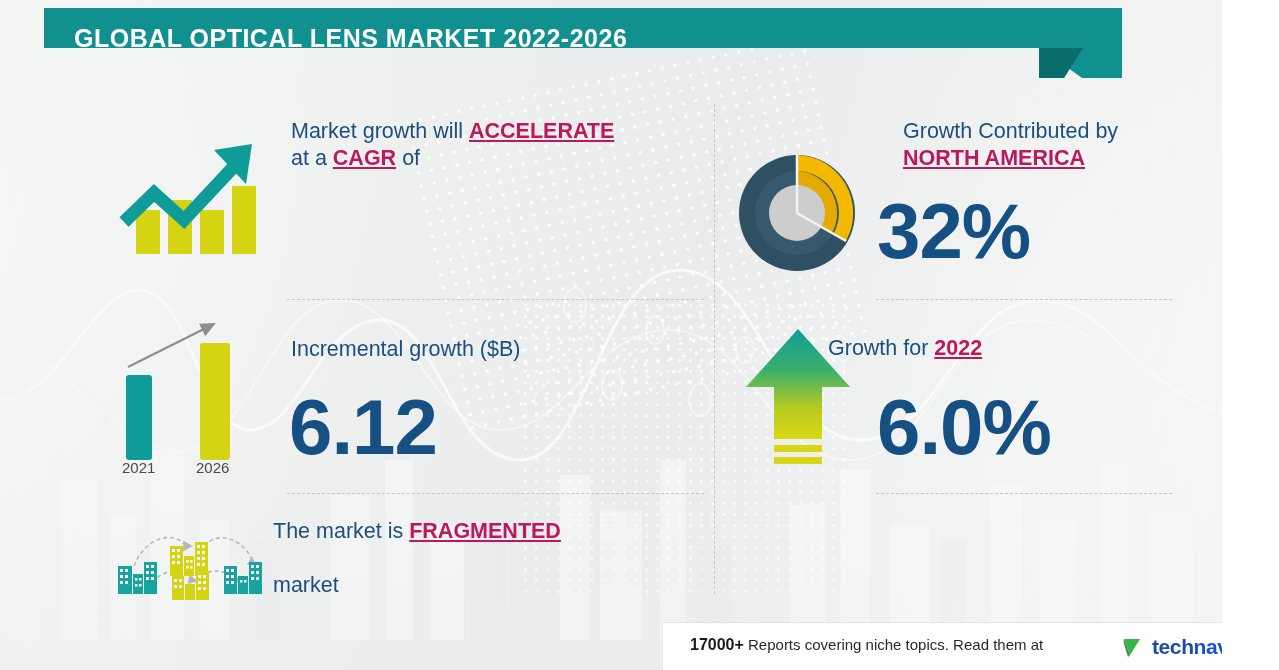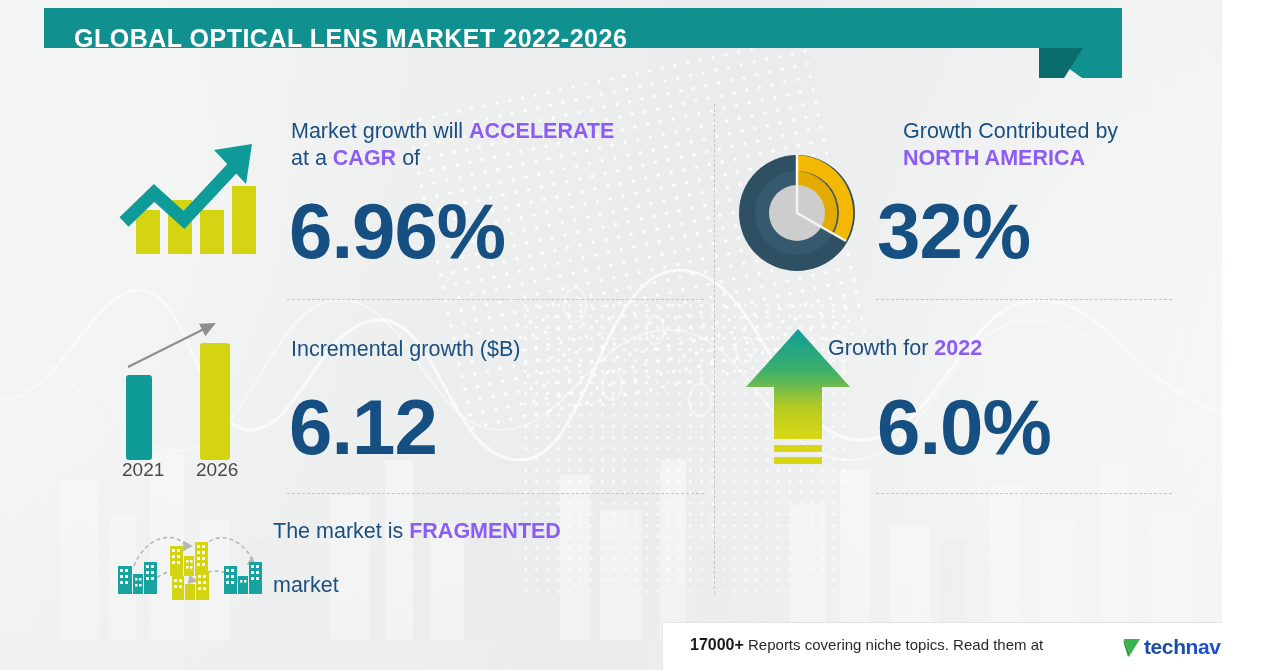--- a/index.html
+++ b/index.html
@@ -106,41 +106,41 @@
 
   
   .lead {
     position: absolute;
     color: #1b4f80;
     font-size: 21.5px;
     line-height: 27px;
     font-family: "Liberation Sans", sans-serif;
     font-weight: normal;
   }
-  .lead b { font-weight: bold; color: #8b5cf6; }
+  .lead b { font-weight: bold; color: #be185d; text-decoration: underline; }
 
   .bignum {
     position: absolute;
     color: #164f81;
     font-size: 78px;
     line-height: 78px;
     font-weight: bold;
     letter-spacing: -1px;
     font-family: "Liberation Sans", sans-serif;
   }
 
   
   .icon-growth { position: absolute; left: 118px; top: 138px; }
 
   
   .icon-bars { position: absolute; left: 112px; top: 305px; }
   .bar-label {
     position: absolute;
     color: #4a4a4a;
-    font-size: 19px;
+    font-size: 15px;
     font-family: "Liberation Sans", sans-serif;
   }
 
   
   .icon-cities { position: absolute; left: 112px; top: 518px; }
 
   
   .icon-donut { position: absolute; left: 736px; top: 152px; }
 
   
@@ -171,20 +171,21 @@
     align-items: center;
     height: 26px;
   }
   .logo-mark { margin-right: 2px; }
   .logo-tech {
     font-size: 21px;
     font-weight: bold;
     color: #1a4fa0;
     font-family: "Liberation Sans", sans-serif;
     letter-spacing: -0.4px;
+    margin-left: 8px;
   }
   .logo-navio {
     font-size: 21px;
     font-weight: bold;
     color: #1d4ed8;
     font-family: "Liberation Sans", sans-serif;
     letter-spacing: -0.4px;
   }
   .logo-tm {
     font-size: 8px;
@@ -263,21 +264,20 @@
       <rect x="114" y="48" width="24" height="68"></rect>
     </g>
     <path d="M6 84 L36 55 L66 82 L122 22" fill="none" stroke="#0f9c99" stroke-width="13" stroke-linecap="butt" stroke-linejoin="miter"></path>
     <path d="M96 12 L134 6 L128 46 Z" fill="#0f9c99"></path>
   </svg>
 
   <div class="lead" style="left:291px; top:118px; width:400px;">
     <span>Market growth will </span><b>ACCELERATE</b><br>
     <span>at a </span><b>CAGR</b><span> of</span>
   </div>
-  <div class="bignum" style="left:289px; top:192px;">6.96%</div>
 
   <svg class="icon-bars" width="160" height="175" viewBox="0 0 160 175">
     <defs>
       <marker id="grayhead" markerWidth="7" markerHeight="7" refX="3" refY="3.2" orient="auto">
         <path d="M0,0 L7,3.2 L0,6.4 Z" fill="#8e8e8e"></path>
       </marker>
     </defs>
     <line x1="16" y1="62" x2="96" y2="22" stroke="#8e8e8e" stroke-width="2.2" marker-end="url(#grayhead)"></line>
     <rect x="14" y="70" width="26" height="85" rx="3" fill="#0f9c99"></rect>
     <rect x="88" y="38" width="30" height="117" rx="3" fill="#d4d412"></rect>

